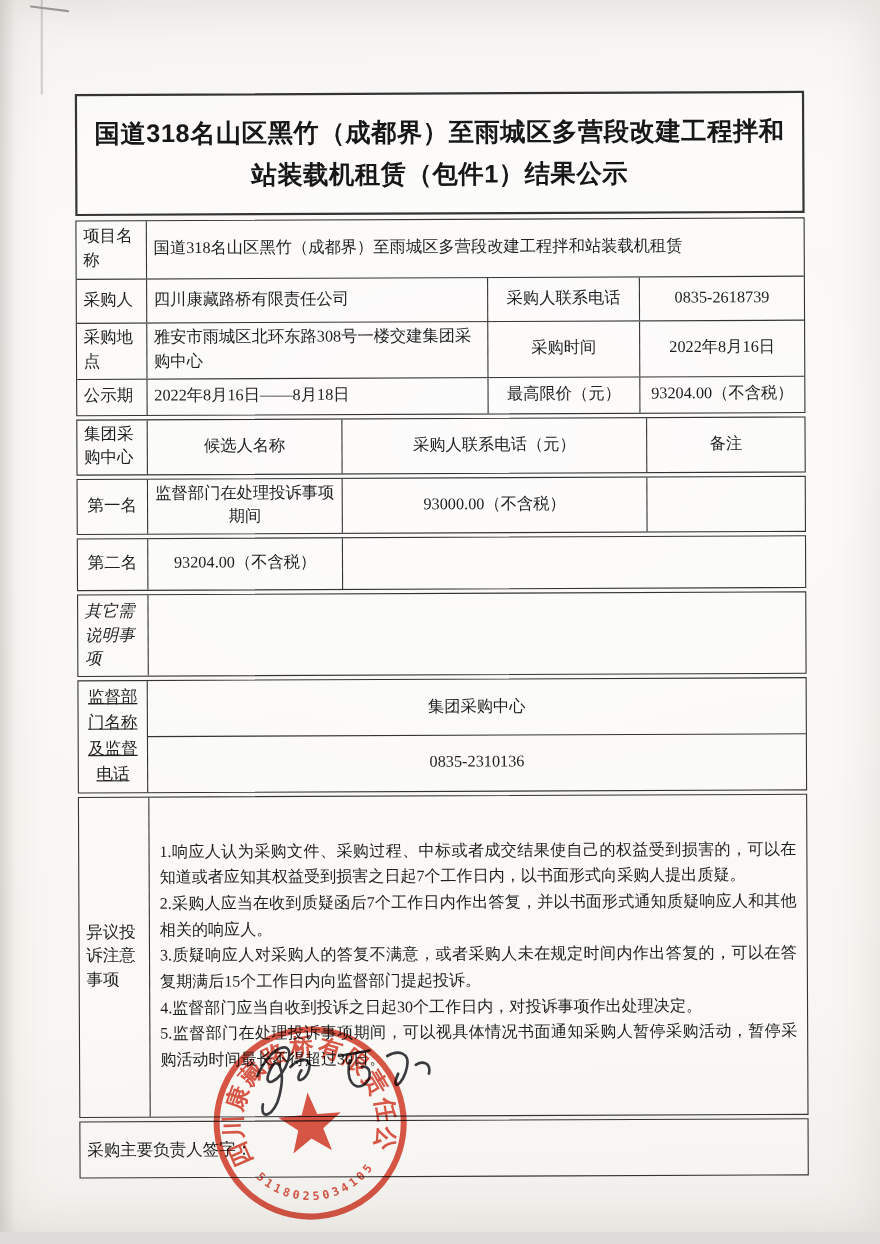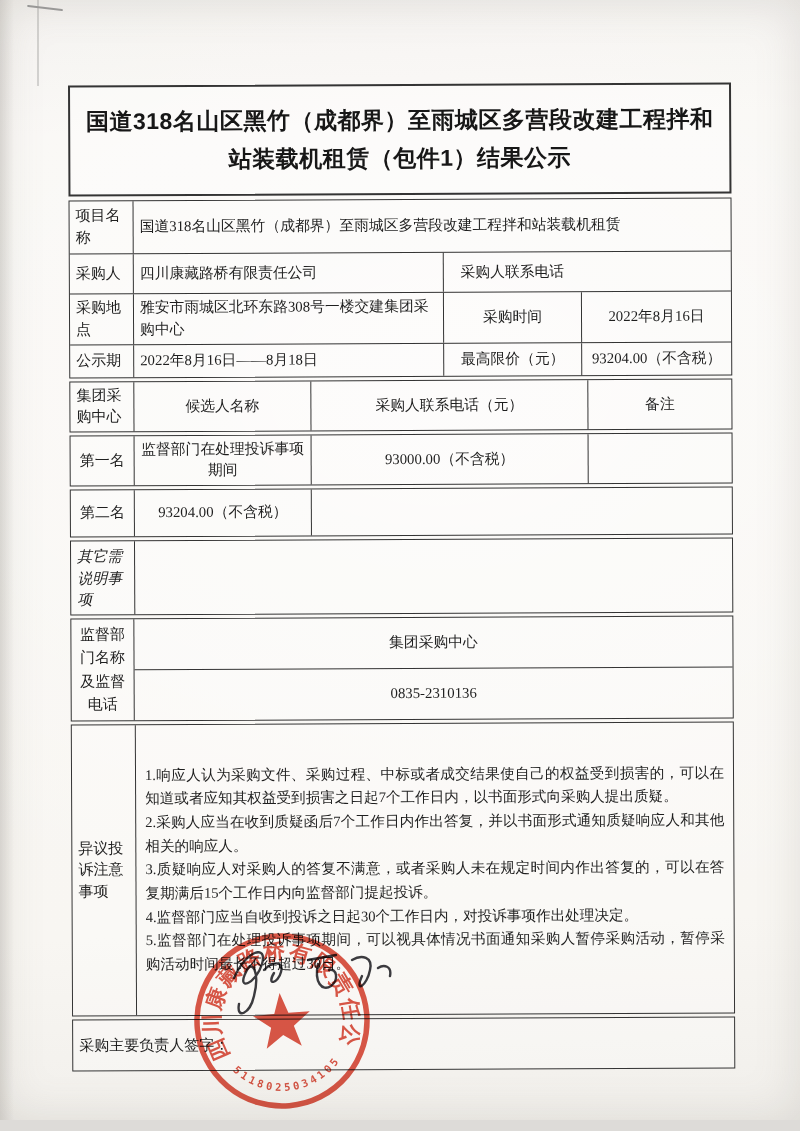--- a/index.html
+++ b/index.html
@@ -44,21 +44,21 @@
   .cell.center { justify-content:center; text-align:center; }
   .cell.top { align-items:flex-start; padding-top:5px;font-style:italic; }
   .label { font-size:15px; }
 
   .mb3 { margin-bottom:3px; }
   .h52 { min-height:52px; } .h40 { min-height:40px; } .h46 { min-height:46px; }
   .h33 { min-height:33px; } .h62 { min-height:62px; }
   .h290 { min-height:290px; } .hsign { min-height:52px; }
 
   .sup-grid { display:grid; grid-template-columns:63px 1fr; }
-  .sup-label { grid-row:1 / 3; border-right:1.4px solid #343434; display:flex; align-items:center; justify-content:center; text-align:center; padding:4px 5px; font-size:15px; line-height:1.55; }
+  .sup-label { grid-row:1 / 3; border-right:1.4px solid #343434; display:flex; align-items:center; justify-content:center; text-align:center; padding:4px 5px; font-size:15px; line-height:1.55;text-decoration:underline; }
   .sup-val { min-height:35px; display:flex; align-items:center; justify-content:center; font-size:14.8px; }
   .sup-val.first { border-bottom:1.4px solid #343434; }
 
   .objection-content { display:flex; flex-direction:column; justify-content:center; padding:12px 9px; font-size:14.6px; line-height:1.62; }
   .objection-content p { margin:0; text-align:justify; }
 
   .sign-row { display:flex; align-items:center; padding:4px 6px; font-size:15px; }
 
   .overlay { position:absolute; pointer-events:none; }
   .seal-svg { left:186px; top:925px; mix-blend-mode:multiply; opacity:.85; }
@@ -83,20 +83,21 @@
 
       <div class="sec mb3">
         <div class="row cols-2 h52">
           <div class="cell label">项目名称</div>
           <div class="cell">国道318名山区黑竹（成都界）至雨城区多营段改建工程拌和站装载机租赁</div>
         </div>
         <div class="row cols-4 h40">
           <div class="cell label">采购人</div>
           <div class="cell">四川康藏路桥有限责任公司</div>
           <div class="cell center">采购人联系电话</div>
+          <div class="cell center">0835-2618739</div>
         </div>
         <div class="row cols-4 h46">
           <div class="cell label">采购地点</div>
           <div class="cell">雅安市雨城区北环东路308号一楼交建集团采购中心</div>
           <div class="cell center">采购时间</div>
           <div class="cell center">2022年8月16日</div>
         </div>
         <div class="row cols-4 h33">
           <div class="cell label">公示期</div>
           <div class="cell">2022年8月16日——8月18日</div>

